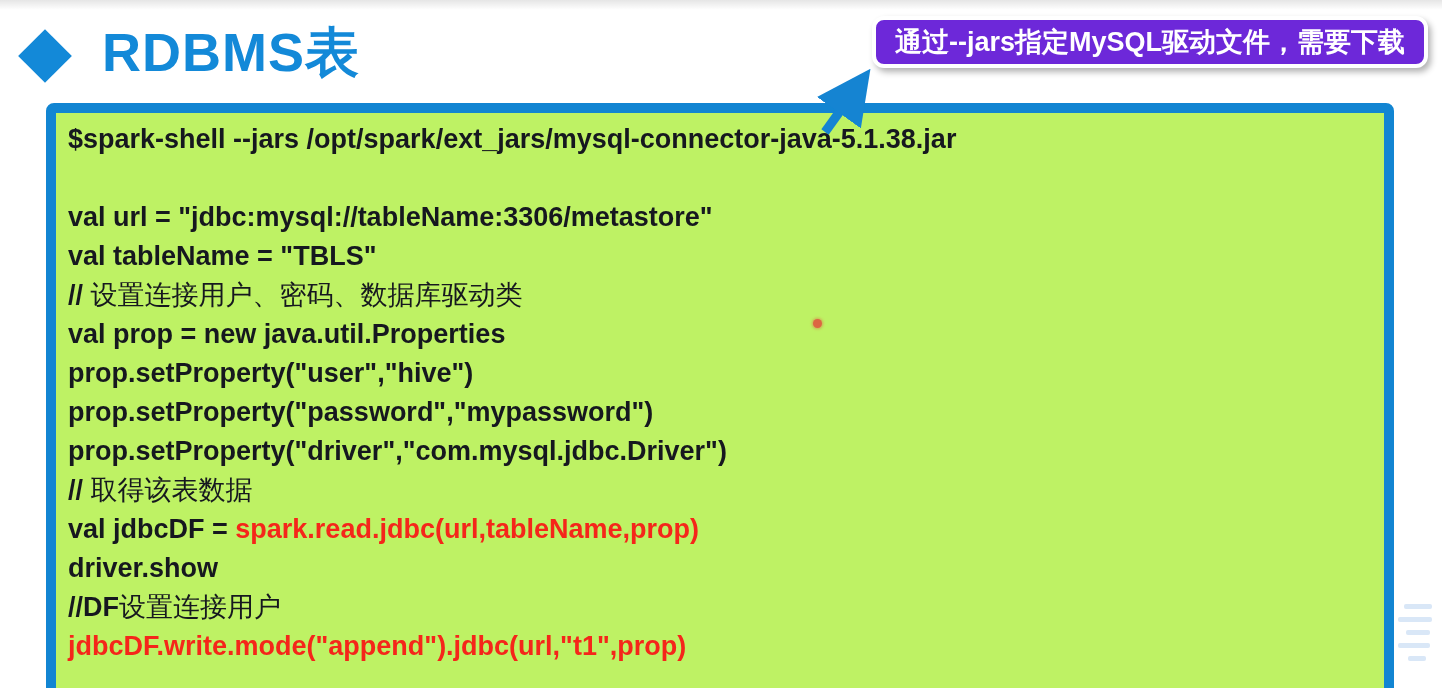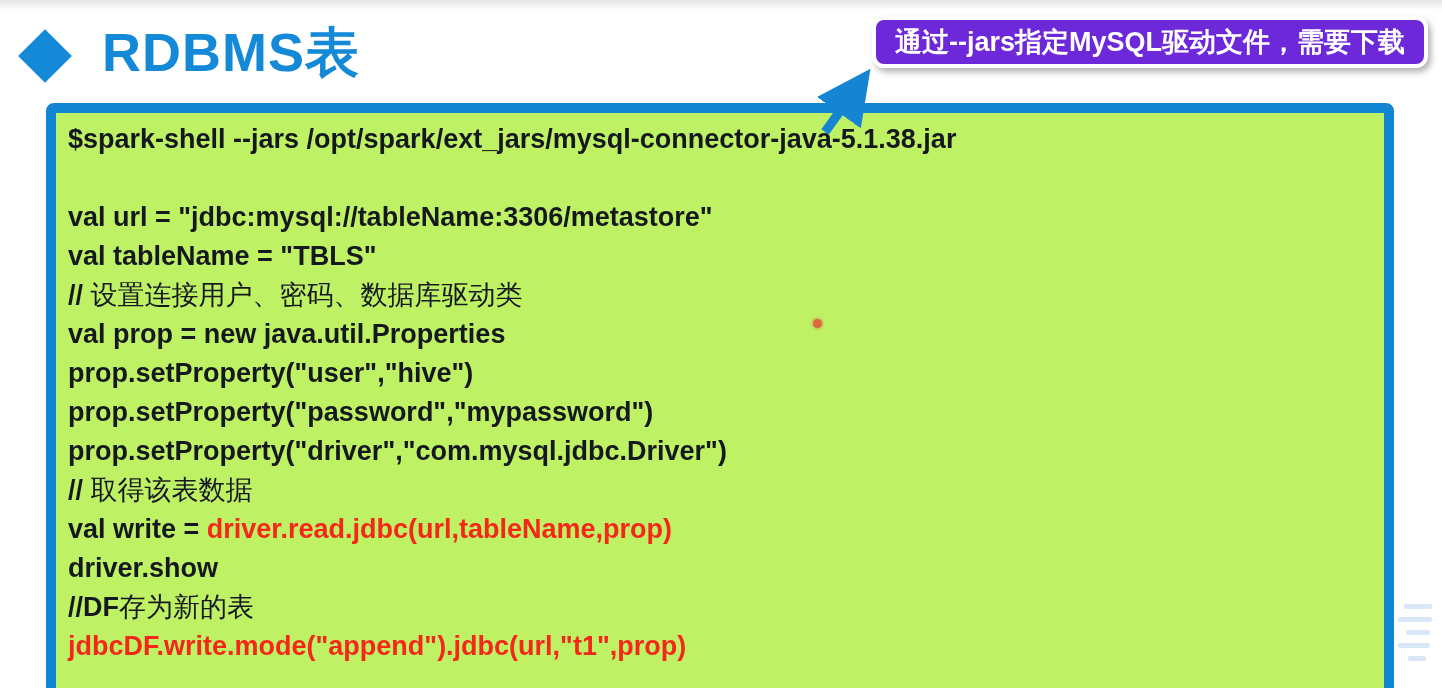--- a/index.html
+++ b/index.html
@@ -147,23 +147,23 @@
         <div class="code-line"><span class="seg-b">$spark-shell --jars /opt/spark/ext_jars/mysql-connector-java-5.1.38.jar</span></div>
         <div class="code-line"></div>
         <div class="code-line"><span class="seg-b">val url = "jdbc:mysql://tableName:3306/metastore"</span></div>
         <div class="code-line"><span class="seg-b">val tableName = "TBLS"</span></div>
         <div class="code-line"><span class="seg-b">// </span><span class="seg-c">设置连接用户、密码、数据库驱动类</span></div>
         <div class="code-line"><span class="seg-b">val prop = new java.util.Properties</span></div>
         <div class="code-line"><span class="seg-b">prop.setProperty("user","hive")</span></div>
         <div class="code-line"><span class="seg-b">prop.setProperty("password","mypassword")</span></div>
         <div class="code-line"><span class="seg-b">prop.setProperty("driver","com.mysql.jdbc.Driver")</span></div>
         <div class="code-line"><span class="seg-b">// </span><span class="seg-c">取得该表数据</span></div>
-        <div class="code-line"><span class="seg-b">val write = </span><span class="seg-r">driver.read.jdbc(url,tableName,prop)</span></div>
+        <div class="code-line"><span class="seg-b">val jdbcDF = </span><span class="seg-r">spark.read.jdbc(url,tableName,prop)</span></div>
         <div class="code-line"><span class="seg-b">driver.show</span></div>
-        <div class="code-line"><span class="seg-b">//DF</span><span class="seg-c">存为新的表</span></div>
+        <div class="code-line"><span class="seg-b">//DF</span><span class="seg-c">设置连接用户</span></div>
         <div class="code-line"><span class="seg-r">jdbcDF.write.mode("append").jdbc(url,"t1",prop)</span></div>
       </div>
   </div>
 
   <div class="callout">
     <span>通过--jars指定MySQL驱动文件，需要下载</span>
   </div>
 
   <svg class="arrow-svg" viewBox="0 0 100 80" xmlns="http://www.w3.org/2000/svg">
     <defs>

